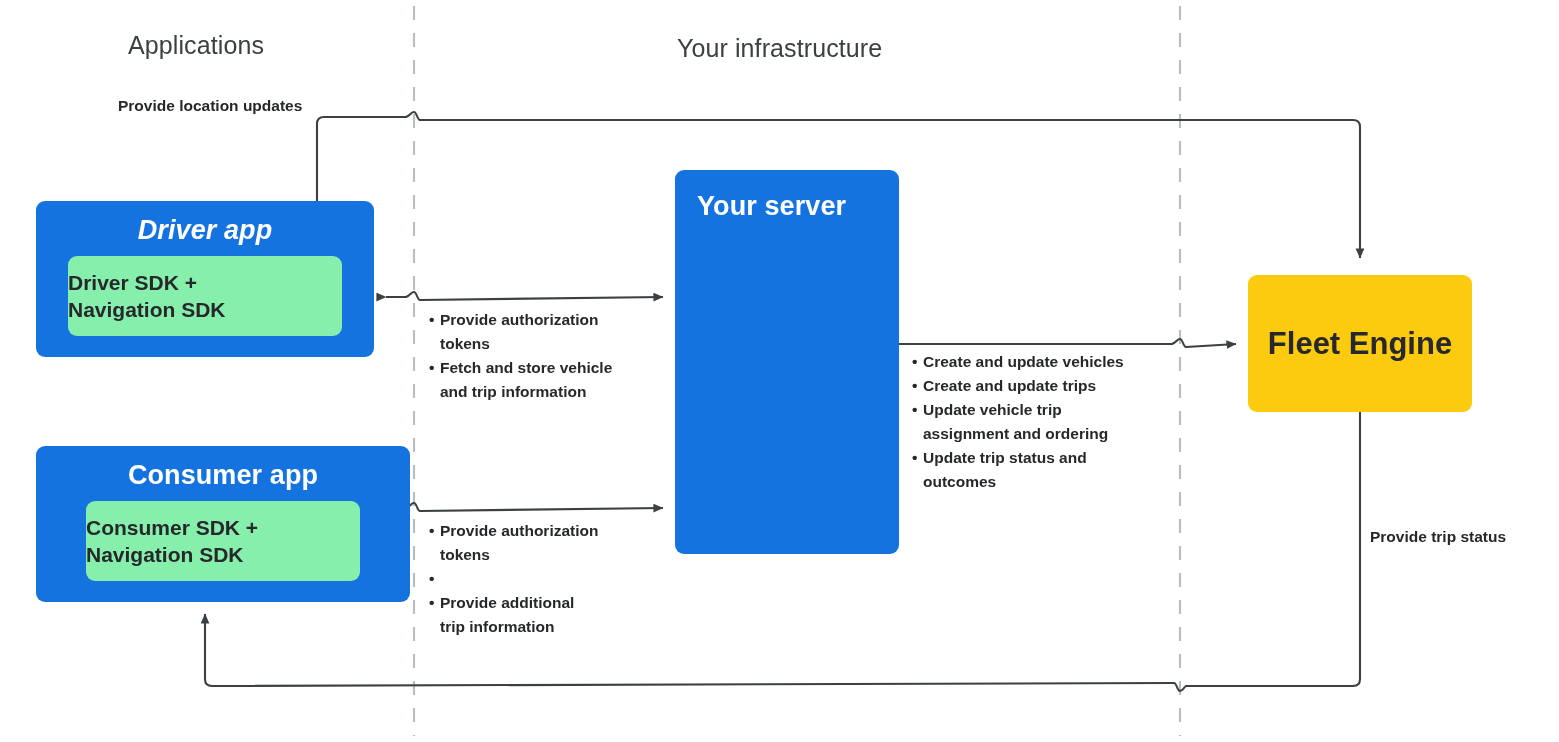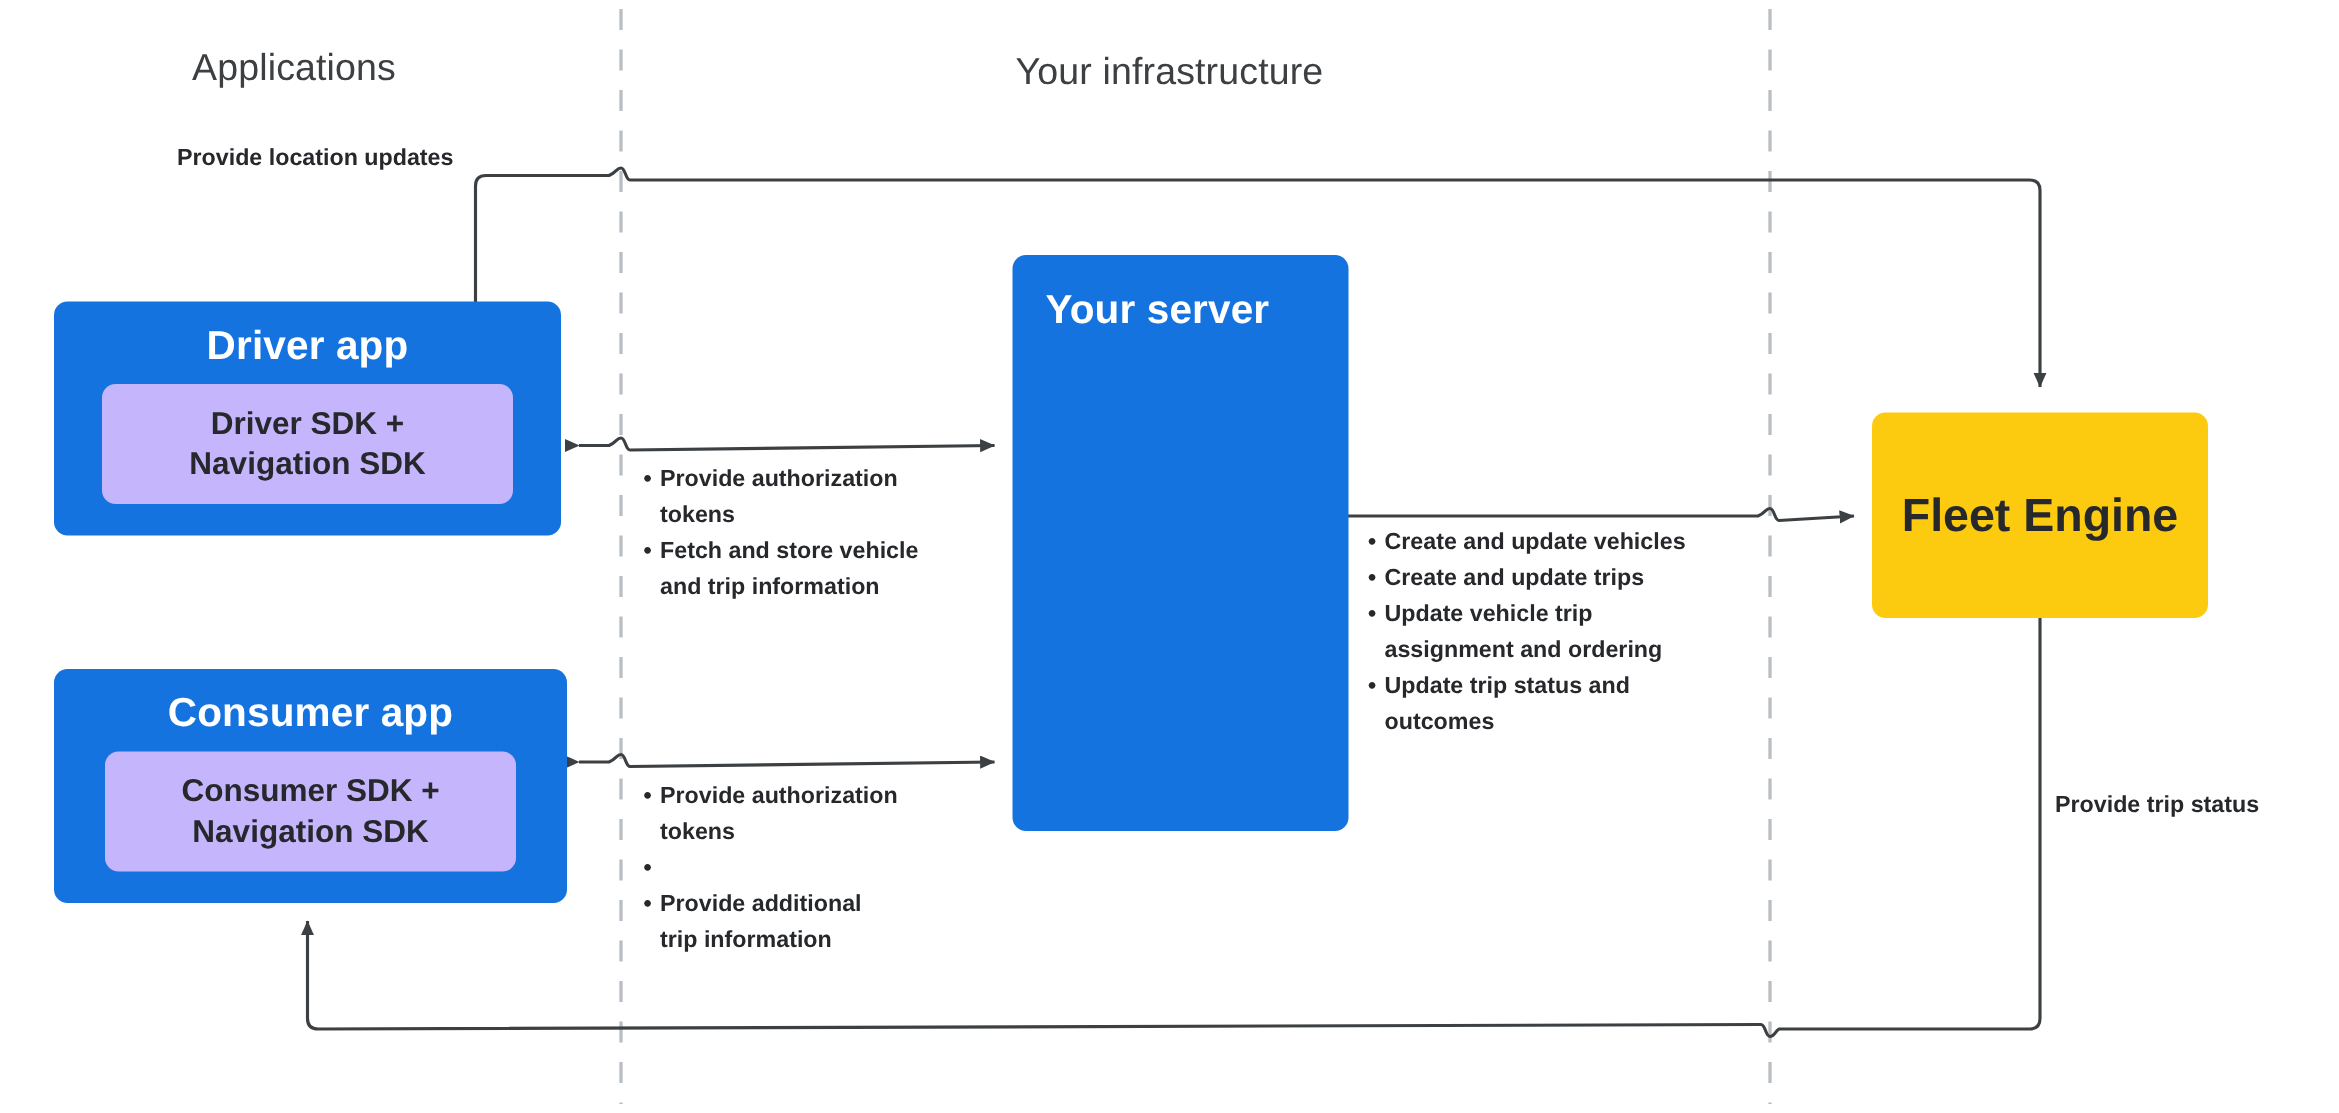--- a/index.html
+++ b/index.html
@@ -9,22 +9,22 @@
   svg#wires{position:absolute;left:0;top:0;width:1559px;height:742px;pointer-events:none;}
 
   .lane-title{position:absolute;font-size:25px;font-weight:400;color:#3c4043;
               white-space:nowrap;letter-spacing:.1px;}
 
   .node{position:absolute;box-sizing:border-box;display:flex;flex-direction:column;
         align-items:center;border-radius:9px;}
   .node-blue{background:#1573e0;}
   .node-yellow{background:#fccb0f;}
   .node-title{color:#ffffff;font-size:27px;font-weight:700;letter-spacing:.1px;}
-  .inner-yellow{background:#c4b5fd;border-radius:9px;display:flex;flex-direction:column;
-                align-items:center;justify-content:center;box-sizing:border-box;}
+  .inner-yellow{background:#86efac;border-radius:9px;display:flex;flex-direction:column;
+                justify-content:center;box-sizing:border-box;}
   .inner-line{color:#26282b;font-size:21px;font-weight:700;line-height:27px;white-space:nowrap;}
   .fleet-label{color:#26282b;font-size:31px;font-weight:700;}
 
   .edge-label{position:absolute;color:#26282b;font-size:15.5px;font-weight:700;
               line-height:24px;white-space:nowrap;}
 
   .bullets{position:absolute;color:#26282b;font-size:15.5px;font-weight:700;line-height:24px;}
   .bullets .bl{display:flex;}
   .bullets .dot{width:11px;flex:0 0 11px;}
   .bullets .txt{white-space:pre-line;}
@@ -66,28 +66,28 @@
   </svg>
 
   <div class="lane-title" style="left:128px;top:31px;">Applications</div>
   <div class="lane-title" style="left:677px;top:34px;">Your infrastructure</div>
 
   <div class="edge-label" style="left:118px;top:94px;">Provide location updates</div>
 
   <div class="edge-label" style="left:1370px;top:525px;">Provide trip status</div>
 
   <div class="node node-blue" style="left:36px;top:201px;width:338px;height:156px;">
-    <div class="node-title" style="margin-top:14px;">Driver app</div>
+    <div class="node-title" style="margin-top:14px;font-style:italic;">Driver app</div>
     <div class="inner-yellow" style="width:274px;height:80px;margin-top:10px;">
       <div class="inner-line">Driver SDK +</div>
       <div class="inner-line">Navigation SDK</div>
     </div>
   </div>
 
-  <div class="node node-blue" style="left:36px;top:446px;width:342px;height:156px;">
+  <div class="node node-blue" style="left:36px;top:446px;width:374px;height:156px;">
     <div class="node-title" style="margin-top:14px;">Consumer app</div>
     <div class="inner-yellow" style="width:274px;height:80px;margin-top:10px;">
       <div class="inner-line">Consumer SDK +</div>
       <div class="inner-line">Navigation SDK</div>
     </div>
   </div>
 
   <div class="node node-blue" style="left:675px;top:170px;width:224px;height:384px;
        align-items:flex-start;">
     <div class="node-title" style="margin:21px 0 0 22px;text-align:center;">Your server</div>

